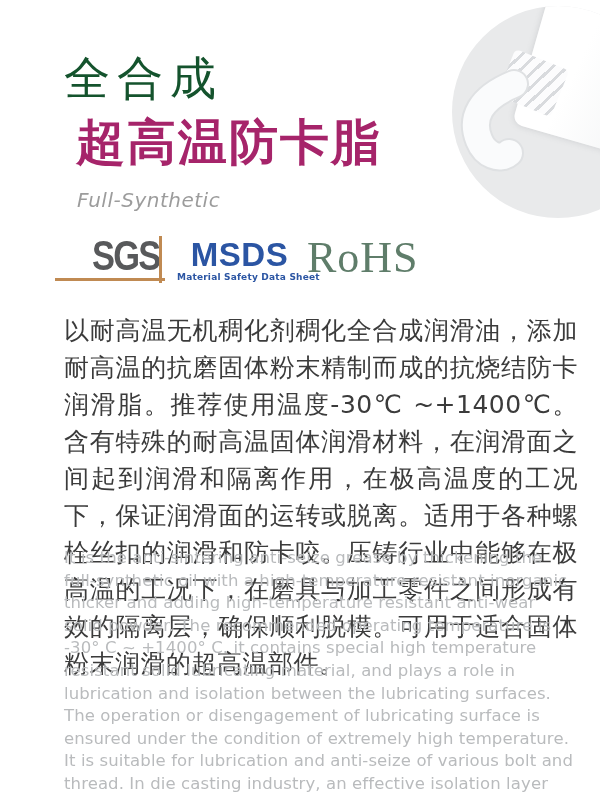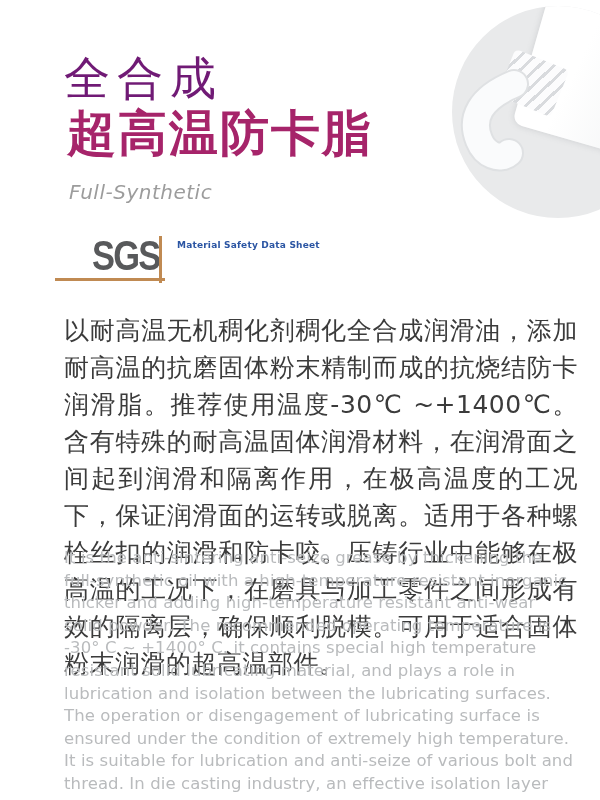--- a/index.html
+++ b/index.html
@@ -22,28 +22,28 @@
   .bottle-neck{
     position:absolute;left:52px;top:52px;width:58px;height:50px;
     background:repeating-linear-gradient(115deg,#fcfcfd 0 7px,#d9dbde 7px 10px);
     transform:rotate(22deg);border-radius:5px;
   }
   .nozzle-svg{position:absolute;left:0;top:0;}
 
   
   .title-black{
     position:absolute;left:64px;top:48px;margin:0;
-    font-size:46px;font-weight:400;color:#701a75;letter-spacing:7px;
+    font-size:46px;font-weight:400;color:#14532d;letter-spacing:7px;
   }
   .title-magenta{
-    position:absolute;left:64px;top:98px;margin:3px;
+    position:absolute;left:64px;top:98px;margin:12px;
     font-size:49px;font-weight:700;letter-spacing:2px;
   }
   .subtitle{
-    position:absolute;left:65px;top:174px;margin:4px;
+    position:absolute;left:65px;top:174px;margin:12px;
     font-style:italic;font-size:20px;line-height:29px;color:#9c9c9c;
     font-weight:500;letter-spacing:.5px;
   }
 
   
   .cert-row{position:absolute;left:55px;top:234px;height:58px;width:360px;}
   .sgs{
     position:absolute;left:0;top:0;width:113px;height:52px;
   }
   .sgs-text{
@@ -101,21 +101,25 @@
     <span>Full-Synthetic</span><br>
   </p>
 
   <div class="cert-row">
     <div class="sgs">
       <span class="sgs-text">SGS</span>
       <span class="sgs-underline"></span>
       <span class="sgs-vline"></span>
     </div>
     <div class="msds">
+      <span class="msds-text">MSDS</span>
       <span class="msds-tagline">Material Safety Data Sheet</span>
+    </div>
+    <div class="rohs">
+      <span>RoHS</span>
     </div>
   </div>
 
   <p class="desc-cn">以耐高温无机稠化剂稠化全合成润滑油，添加耐高温的抗磨固体粉末精制而成的抗烧结防卡润滑脂。推荐使用温度-30℃ ~+1400℃。含有特殊的耐高温固体润滑材料，在润滑面之间起到润滑和隔离作用，在极高温度的工况下，保证润滑面的运转或脱离。适用于各种螺栓丝扣的润滑和防卡咬。压铸行业中能够在极高温的工况下，在磨具与加工零件之间形成有效的隔离层，确保顺利脱模。可用于适合固体粉末润滑的超高温部件。</p>
 
   <p class="desc-en">It is the anti-sintering anti-seize grease by thickening the full-synthetic oil with a high-temperature resistant inorganic thicker and adding high-temperature resistant anti-wear solid powder. The recommended operating temperature is -30° C ~ +1400° C. it contains special high temperature resistant solid lubricating material, and plays a role in lubrication and isolation between the lubricating surfaces. The operation or disengagement of lubricating surface is ensured under the condition of extremely high temperature. It is suitable for lubrication and anti-seize of various bolt and thread. In die casting industry, an effective isolation layer can be formed between grinding tools and machined parts at very high temperature to ensure smooth demoulding. It can be used for ultra-high temperature parts suitable for solid powder lubrication.</p>
 
 </div>
 
 </body></html>

